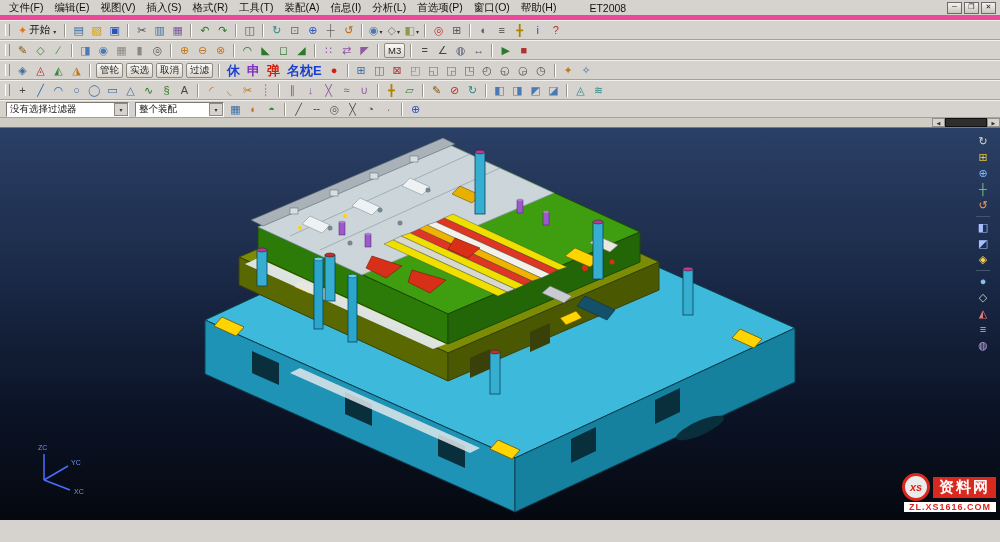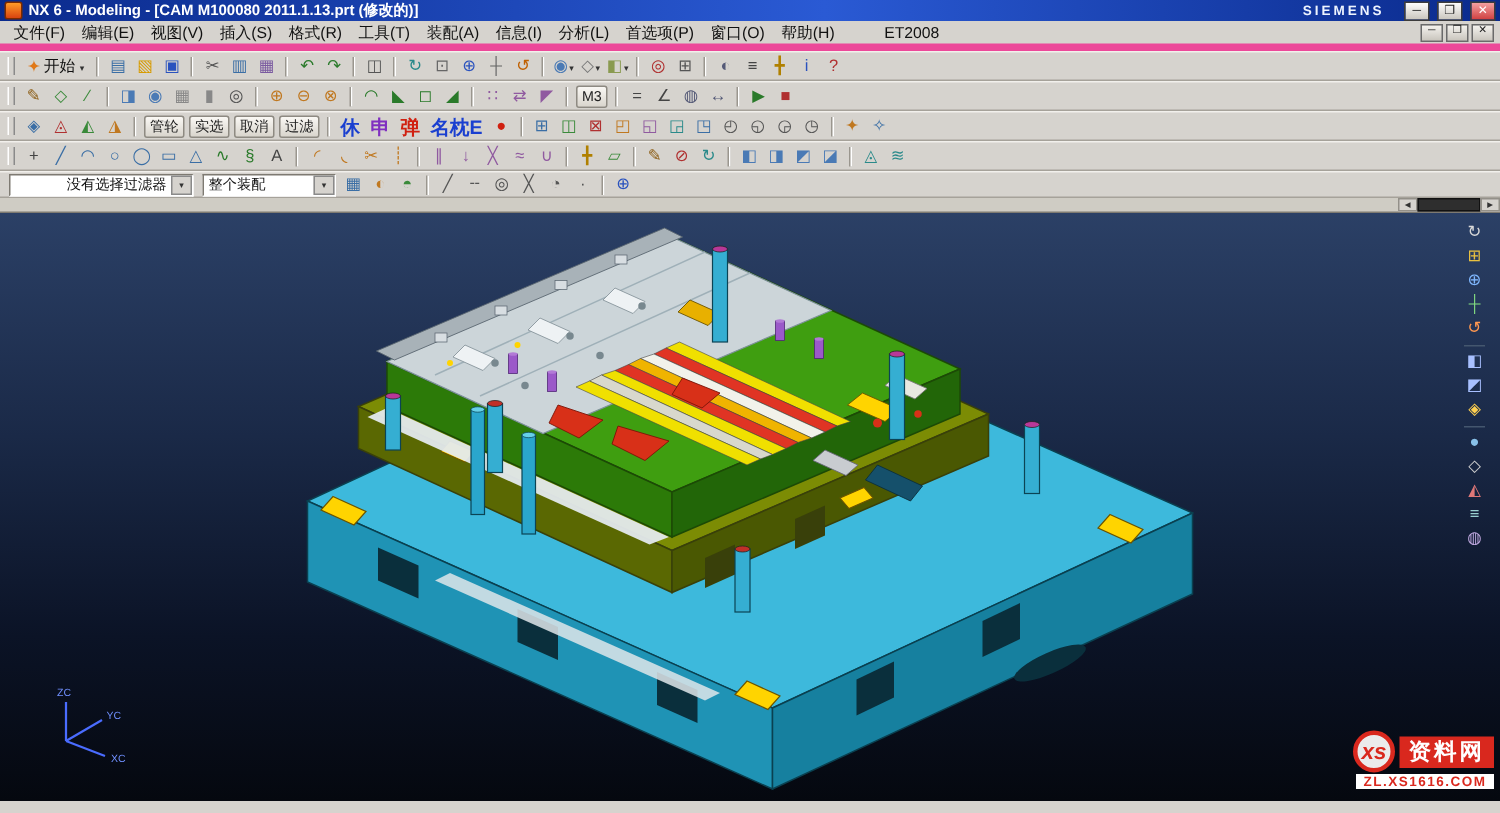--- a/index.html
+++ b/index.html
@@ -58,38 +58,29 @@
   .viewport{height:392px;position:relative;overflow:hidden;
             background:linear-gradient(180deg,#2b4066 0%,#1a2947 38%,#0b1326 72%,#05080f 100%);}
   .viewport svg.model{position:absolute;inset:0;display:block;}
   .right-tools{position:absolute;top:6px;right:8px;display:flex;flex-direction:column;gap:1px;}
   .rt-icon{width:18px;height:15px;display:flex;align-items:center;justify-content:center;font-size:11px;line-height:1;}
   .right-tools .tsep{width:14px;height:1px;background:#44566e;border:none;margin:2px 2px;}
   .triad{position:absolute;left:26px;bottom:22px;}
   .watermark{position:absolute;right:4px;bottom:8px;display:flex;flex-direction:column;align-items:flex-end;gap:1px;}
   .wm-row{display:flex;align-items:center;gap:3px;}
   .wm-logo{width:22px;height:22px;border:3px solid #d9281e;border-radius:50%;color:#d9281e;font-weight:bold;
-           font-style:italic;font-size:15px;display:flex;align-items:center;justify-content:center;background:rgba(255,255,255,.92);}
+           font-style:italic;font-size:11px;display:flex;align-items:center;justify-content:center;background:rgba(255,255,255,.92);}
   .wm-name{background:#d9281e;color:#fff;font-size:15px;font-weight:bold;padding:1px 6px;letter-spacing:2px;}
   .wm-url{background:#fff;color:#d9281e;font-size:9px;font-weight:bold;padding:0 5px;letter-spacing:1px;}
 </style>
 </head>
 <body>
 
 <div class="app">
 
-  <div class="titlebar">
-    <div class="title-icon"></div>
-    <div class="title-text">NX 6 - Modeling - [CAM M100080 2011.1.13.prt (修改的)]</div>
-    <div class="tspacer"></div>
-    <div class="siemens">SIEMENS</div>
-    <div class="wbtn">─</div>
-    <div class="wbtn">❐</div>
-    <div class="wbtn close">✕</div>
-  </div>
 
   <div class="menubar">
     <span style="display:flex;align-items:center;gap:1px;">
         <span class="menu-item">文件(F)</span>
         <span class="menu-item">编辑(E)</span>
         <span class="menu-item">视图(V)</span>
         <span class="menu-item">插入(S)</span>
         <span class="menu-item">格式(R)</span>
         <span class="menu-item">工具(T)</span>
         <span class="menu-item">装配(A)</span>
@@ -259,21 +250,21 @@
         <span class="ticon" style="color: rgb(74, 122, 181);">◨</span>
         <span class="ticon" style="color: rgb(74, 122, 181);">◩</span>
         <span class="ticon" style="color: rgb(74, 122, 181);">◪</span>
         <span class="tsep"></span>
         <span class="ticon" style="color: rgb(42, 138, 138);">◬</span>
         <span class="ticon" style="color: rgb(42, 138, 138);">≋</span>
       </span>
   </div>
 
   <div class="selbar">
-    <div class="combo" style="width:118px;text-align:right;">
+    <div class="combo" style="width:118px;">
       <span class="cval">没有选择过滤器</span>
       <span class="combo-arrow"></span>
     </div>
     <div class="combo" style="width:84px;">
       <span class="cval">整个装配</span>
       <span class="combo-arrow"></span>
     </div>
     <span style="display:flex;align-items:center;gap:1px;">
         <span class="ticon" style="color: rgb(58, 110, 165);">▦</span>
         <span class="ticon" style="color: rgb(192, 120, 32);">◐</span>

